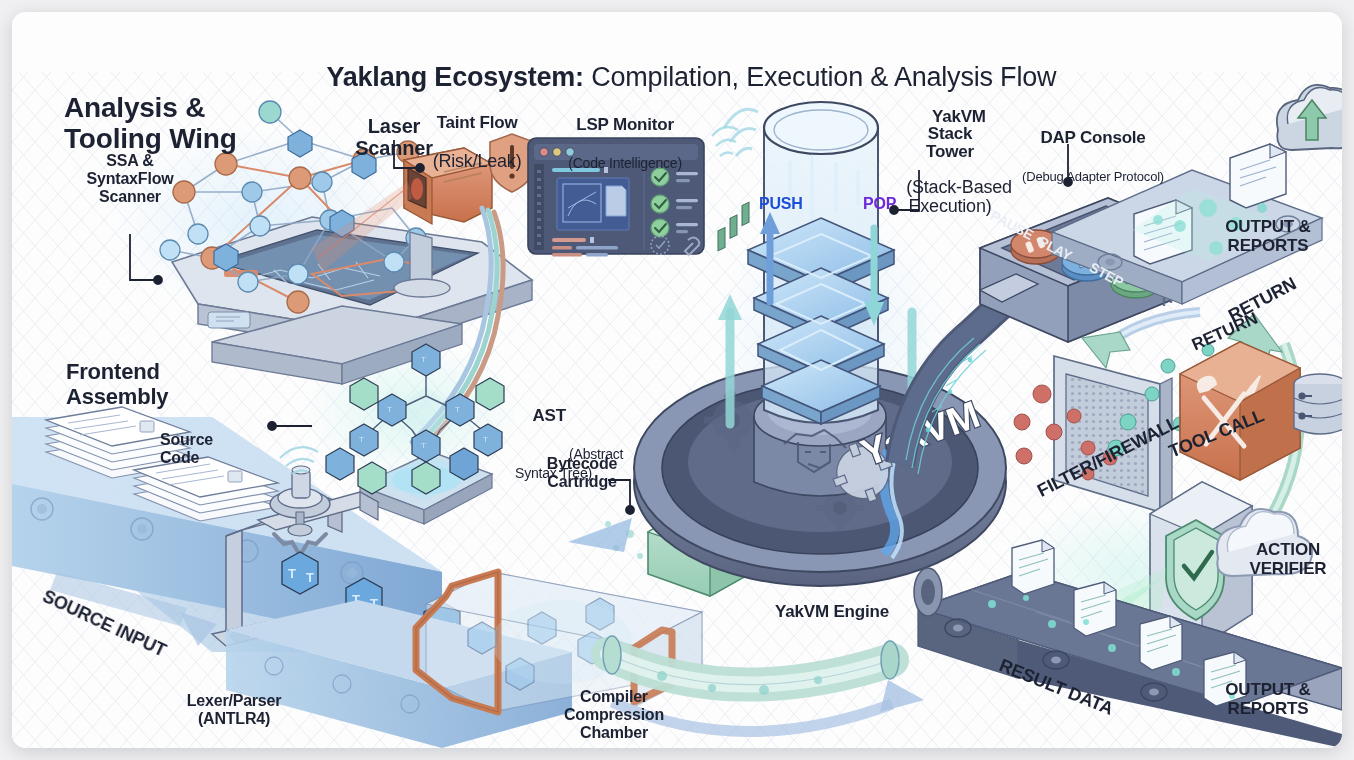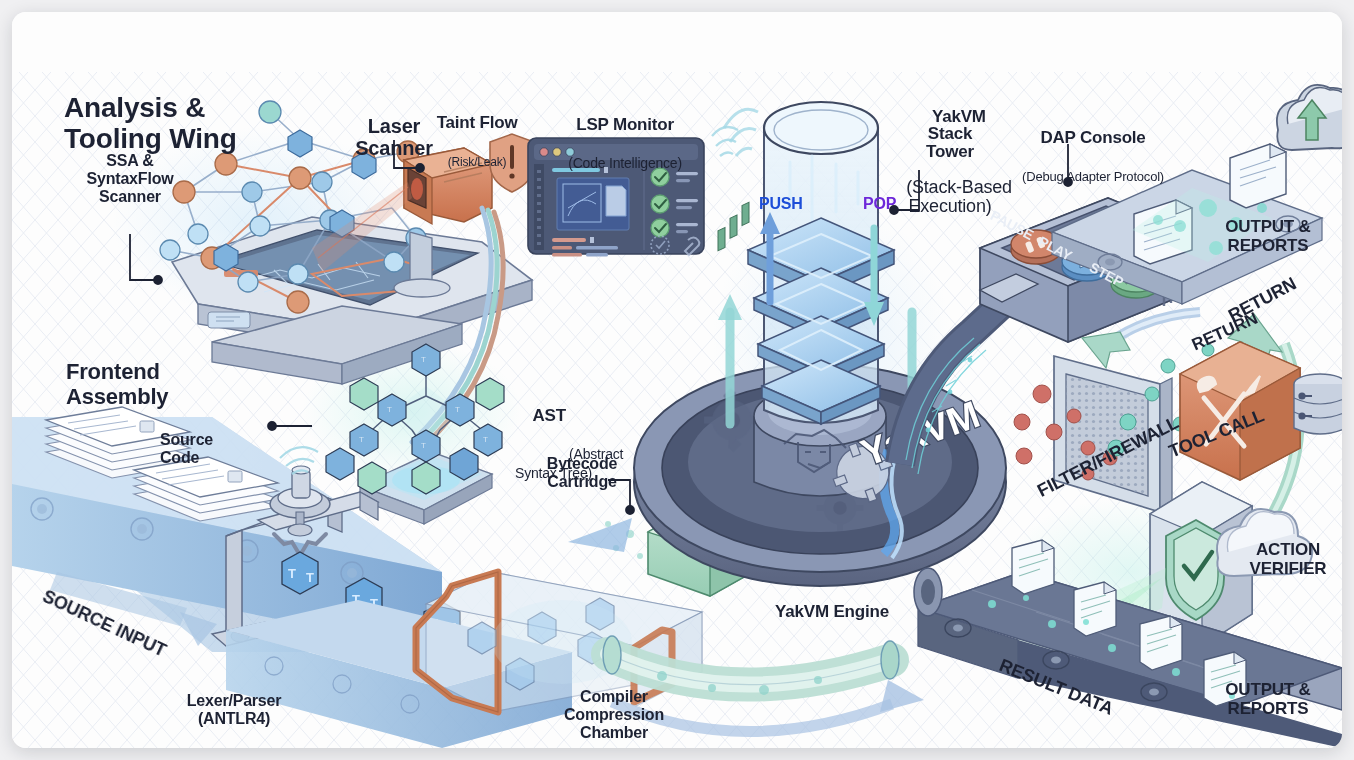--- a/index.html
+++ b/index.html
@@ -831,30 +831,33 @@
           <circle cx="882" cy="198" r="4" fill="#1d2233"></circle>
       <path d="M1056 132 L1056 166"></path>
           <circle cx="1056" cy="170" r="4" fill="#1d2233"></circle>
       <path d="M300 414 L264 414"></path>
           <circle cx="260" cy="414" r="4" fill="#1d2233"></circle>
       <path d="M596 468 L618 468 L618 494"></path>
           <circle cx="618" cy="498" r="4" fill="#1d2233"></circle>
     </g>
   </svg>
 
+  <div class="lbl center" style="left:665px;top:20px;font-size:27px;">
+    <span>Yaklang Ecosystem:</span><span class="sub"> Compilation, Execution &amp; Analysis Flow</span>
+  </div>
 
   <div class="lbl" style="left:52px;top:80px;font-size:28px;">Analysis &amp;<br>Tooling Wing</div>
 
   <div class="lbl center" style="left:118px;top:140px;font-size:16px;">SSA &amp;<br>SyntaxFlow<br>Scanner</div>
 
   <div class="lbl center" style="left:382px;top:88px;font-size:20px;margin-top:15px;">Laser<br>Scanner</div>
 
   <div class="lbl center" style="left:456px;top:82px;font-size:17px;">
     <span>Taint Flow</span><br>
-    <span class="sub" style="font-size:12px;">(Risk/Leak)</span>
+    <span class="sub" style="font-size:18px;">(Risk/Leak)</span>
   </div>
 
   <div class="lbl center" style="left:604px;top:84px;font-size:17px;">
     <span>LSP Monitor</span><br>
     <span class="sub" style="font-size:14px;">(Code Intelligence)</span>
   </div>
 
   <div class="lbl center" style="left:938px;top:78px;font-size:17px;line-height:1.04;">
     <span>YakVM
 Stack

